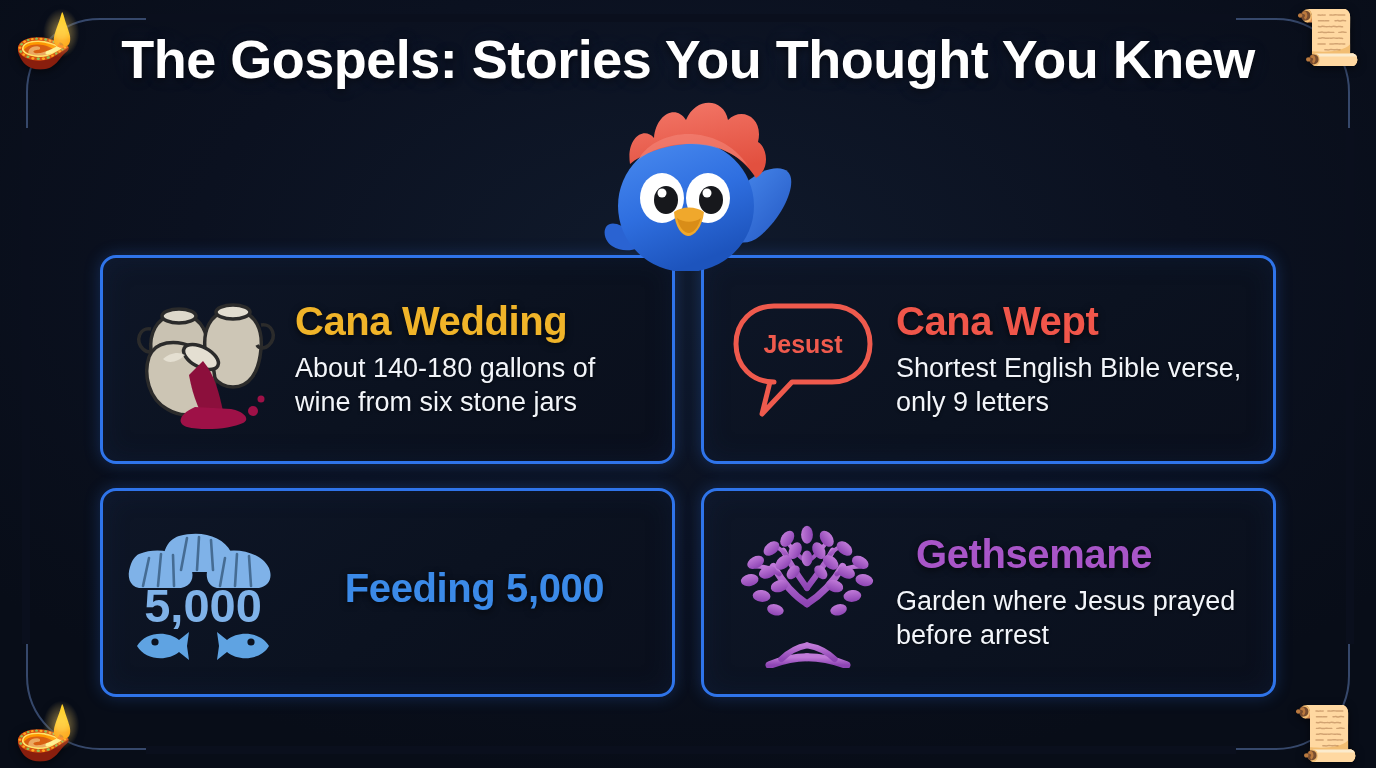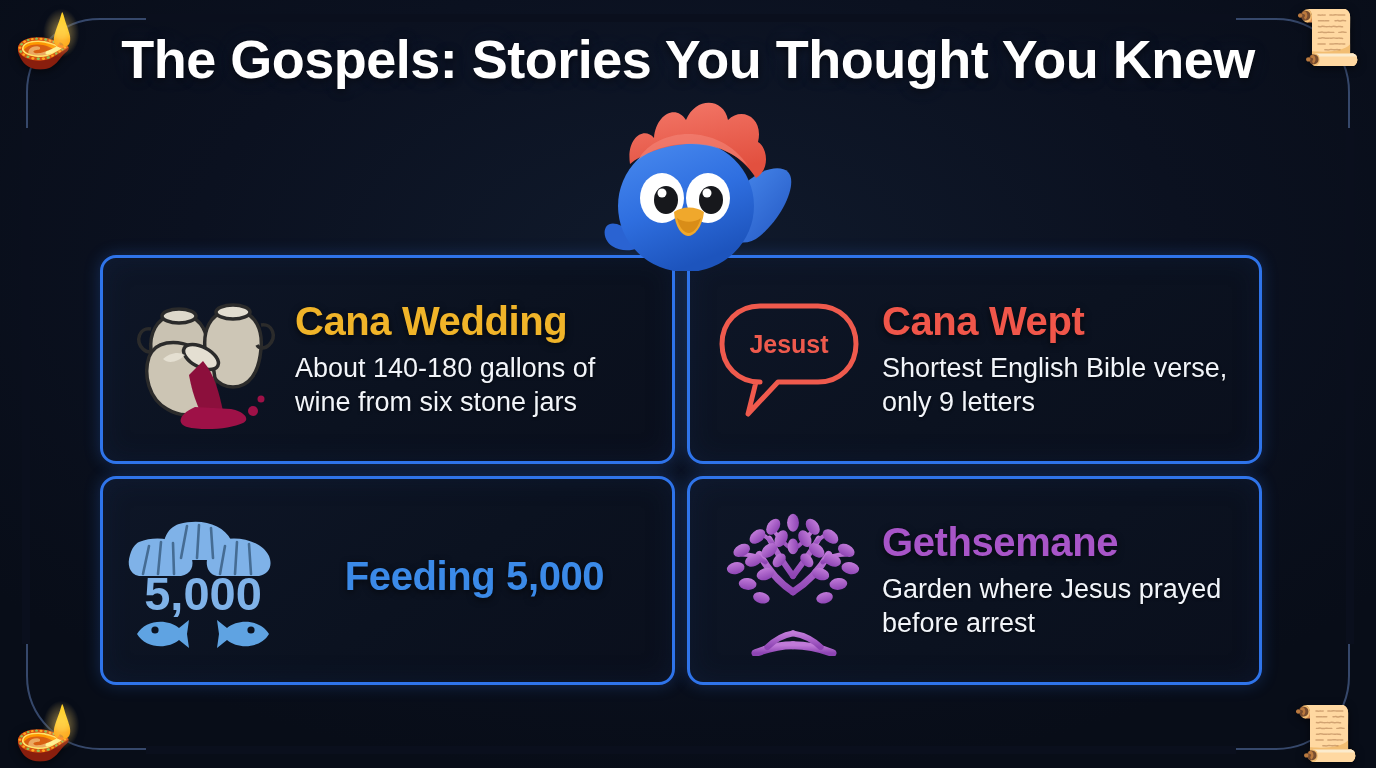--- a/index.html
+++ b/index.html
@@ -100,21 +100,20 @@
     position: absolute;
     left: 100px;
     top: 255px;
     width: 1176px;
     display: grid;
     grid-template-columns: 575px 575px;
     grid-template-rows: 209px 209px;
     column-gap: 26px;
     row-gap: 24px;
     z-index: 2;
-    gap: 12px;
   }
 
   .card {
     position: relative;
     border: 3px solid #2f74ea;
     border-radius: 16px;
     background: linear-gradient(145deg, #0e1627 0%, #0b1220 55%, #0a0f1c 100%);
     box-shadow: 0 0 16px rgba(47,116,234,.28), inset 0 0 26px rgba(20,40,80,.30);
     display: flex;
     align-items: center;
@@ -146,21 +145,21 @@
     font-size: 27px;
     font-weight: 400;
     line-height: 1.26;
     color: #f2f5fa;
     text-shadow: 0 1px 3px rgba(0,0,0,.6);
   }
 
   .t-gold   { color: #f0b429; text-shadow: 0 2px 7px rgba(0,0,0,.65); }
   .t-red    { color: #f0564a; text-shadow: 0 2px 7px rgba(0,0,0,.65); }
   .t-blue   { color: #3b8ae8; text-shadow: 0 2px 7px rgba(0,0,0,.65); text-align: center; }
-  .t-purple { color: #a855c8; text-shadow: 0 2px 7px rgba(0,0,0,.65); }
+  .t-purple { color: #a855c8; text-shadow: 0 2px 7px rgba(0,0,0,.65); margin-left: 20px; }
 
   
   .bubble-text {
     font-size: 25px;
     font-weight: 700;
     fill: #ef5a4d;
   }
   .count-text {
     font-size: 47px;
     font-weight: 700;

